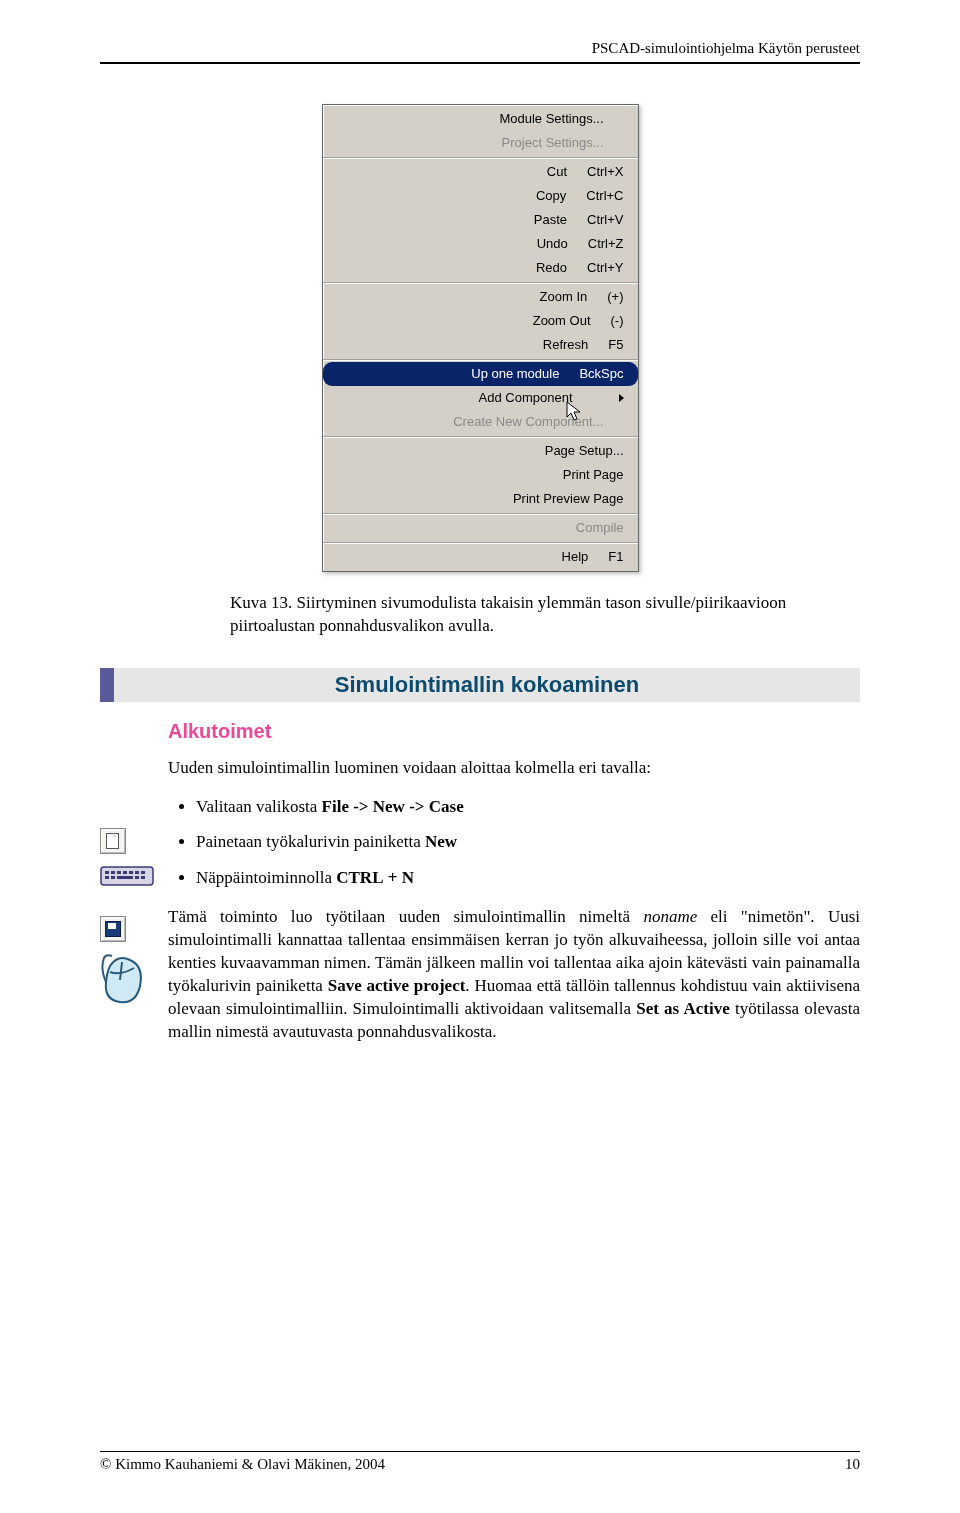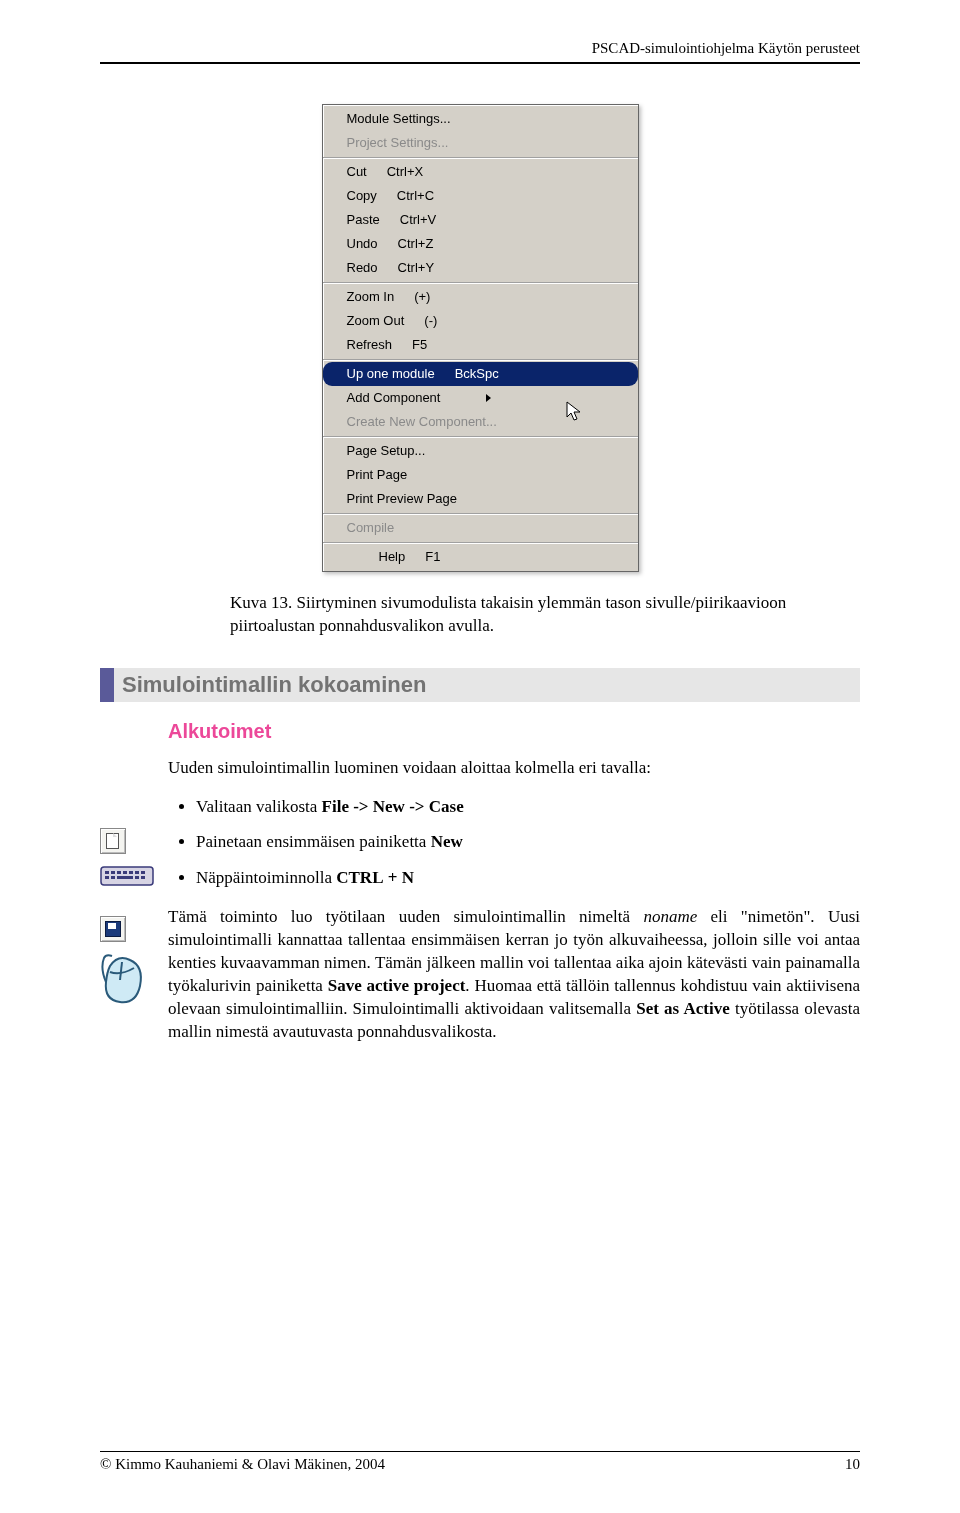--- a/index.html
+++ b/index.html
@@ -41,23 +41,23 @@
     color: #000;
   }
   .menu-group {
     border-bottom: 1px solid #a0a0a0;
     box-shadow: 0 1px 0 #fff;
     padding: 2px 0;
   }
   .menu-group:last-child { border-bottom: none; box-shadow: none; margin-left: 32px; }
   .menu-row {
     display: flex;
-    justify-content: flex-start;
+    justify-content: flex-end;
     align-items: center;
-    padding: 2px 14px 2px 24px;
+    padding: 2px 14px 2px 0;
     line-height: 20px;
     position: relative;
   }
   .menu-row.disabled { color: #8a8a8a; }
   .menu-row.highlight {
     background: #0a246a;
     color: #fff;
     border-radius: 9px;
   }
   .menu-row .shortcut { margin-left: 20px; }
@@ -85,21 +85,22 @@
     background: #e6e6e6;
     border-left: 14px solid #5a5a99;
     padding: 4px 8px;
     margin: 20px 0 18px 0;
   }
   .section-heading-bar h2 {
     margin: 0;
     font-family: Arial, Helvetica, sans-serif;
     font-weight: bold;
     font-size: 22px;
-    color: #737373;
+    color: #0c4a6e;
+    text-align: center;
   }
   .subheading {
     font-family: Arial, Helvetica, sans-serif;
     color: #ec4899;
     font-size: 20px;
     margin: 16px 0 14px 0;
   }
   .body-text {
     font-size: 17px;
     line-height: 1.35;
@@ -344,21 +345,21 @@
 
     <h3 class="subheading">Alkutoimet</h3>
 
     <p class="body-text">Uuden simulointimallin luominen voidaan aloittaa kolmella eri tavalla:</p>
 
     <ul class="bullets">
       <li>
         <span>Valitaan valikosta </span><b>File -&gt; New -&gt; Case</b>
       </li>
       <li>
-        <span>Painetaan ensimmäisen painiketta </span><b>New</b>
+        <span>Painetaan työkalurivin painiketta </span><b>New</b>
       </li>
       <li>
         <span>Näppäintoiminnolla </span><span class="smallcaps">CTRL</span><b> + N</b>
       </li>
     </ul>
 
     <p class="body-text">
       <span>Tämä toiminto luo työtilaan uuden simulointimallin nimeltä </span><i>noname</i><span> eli "nimetön". Uusi simulointimalli kannattaa tallentaa ensimmäisen kerran jo työn alkuvaiheessa, jolloin sille voi antaa kenties kuvaavamman nimen. Tämän jälkeen mallin voi tallentaa aika ajoin kätevästi vain painamalla työkalurivin painiketta </span><b>Save active project</b><span>. Huomaa että tällöin tallennus kohdistuu vain aktiivisena olevaan simulointimalliin. Simulointimalli aktivoidaan valitsemalla </span><b>Set as Active</b><span> työtilassa olevasta mallin nimestä avautuvasta ponnahdusvalikosta.</span>
     </p>
   </div>

